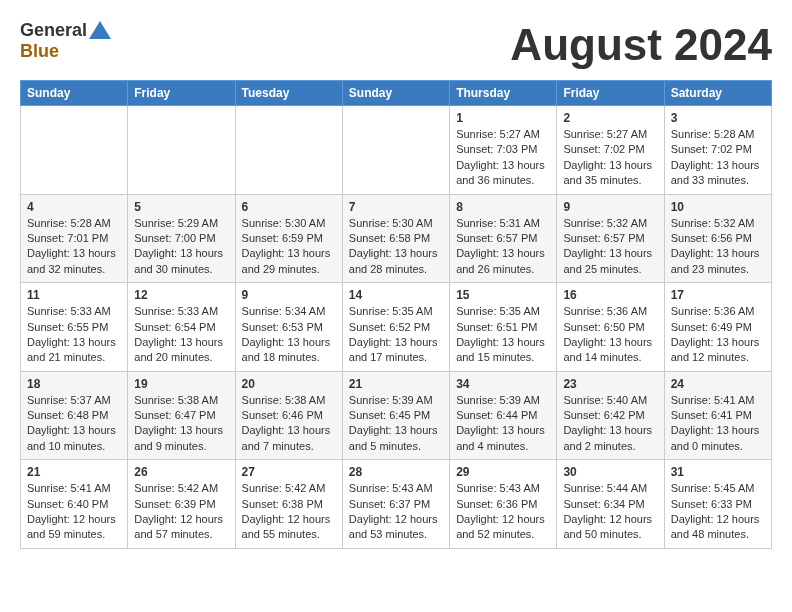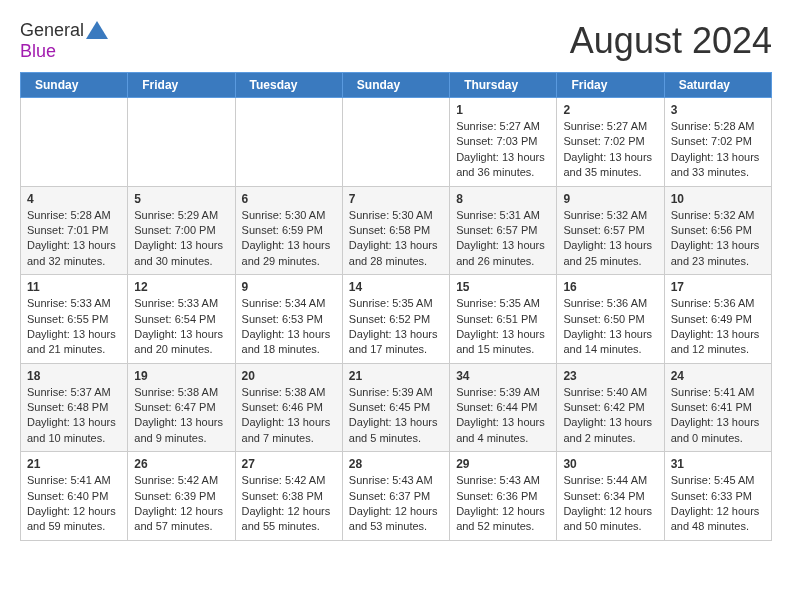--- a/index.html
+++ b/index.html
@@ -16,54 +16,54 @@
       align-items: flex-start;
       margin-bottom: 10px;
     }
     .logo {
       display: flex;
       flex-direction: column;
       align-items: flex-start;
     }
     .logo-general {
       font-size: 18px;
-      font-weight: normal;
+      font-weight: bold;
       color: #333;
     }
     .logo-blue {
       font-size: 18px;
-      font-weight: normal;
-      color: #a21caf;
+      font-weight: bold;
+      color: #a16207;
     }
     .logo-row {
       display: flex;
       align-items: center;
     }
     .title-block {
       text-align: right;
     }
     .title-month {
-      font-size: 36px;
-      font-weight: normal;
+      font-size: 44px;
+      font-weight: bold;
       color: #333;
     }
     .title-location {
       font-size: 16px;
       color: #555;
     }
     .calendar {
       width: 100%;
       border-collapse: collapse;
       font-size: 11px;
     }
     .calendar th {
       background-color: #3a7abf;
       color: #fff;
       text-align: left;
-      padding: 5px 14px;
+      padding: 5px 6px;
       font-size: 12px;
       font-weight: bold;
       border: 1px solid #5a9adf;
     }
     .calendar td {
       vertical-align: top;
       padding: 5px 6px;
       border: 1px solid #ccc;
       width: 107px;
       min-height: 80px;

